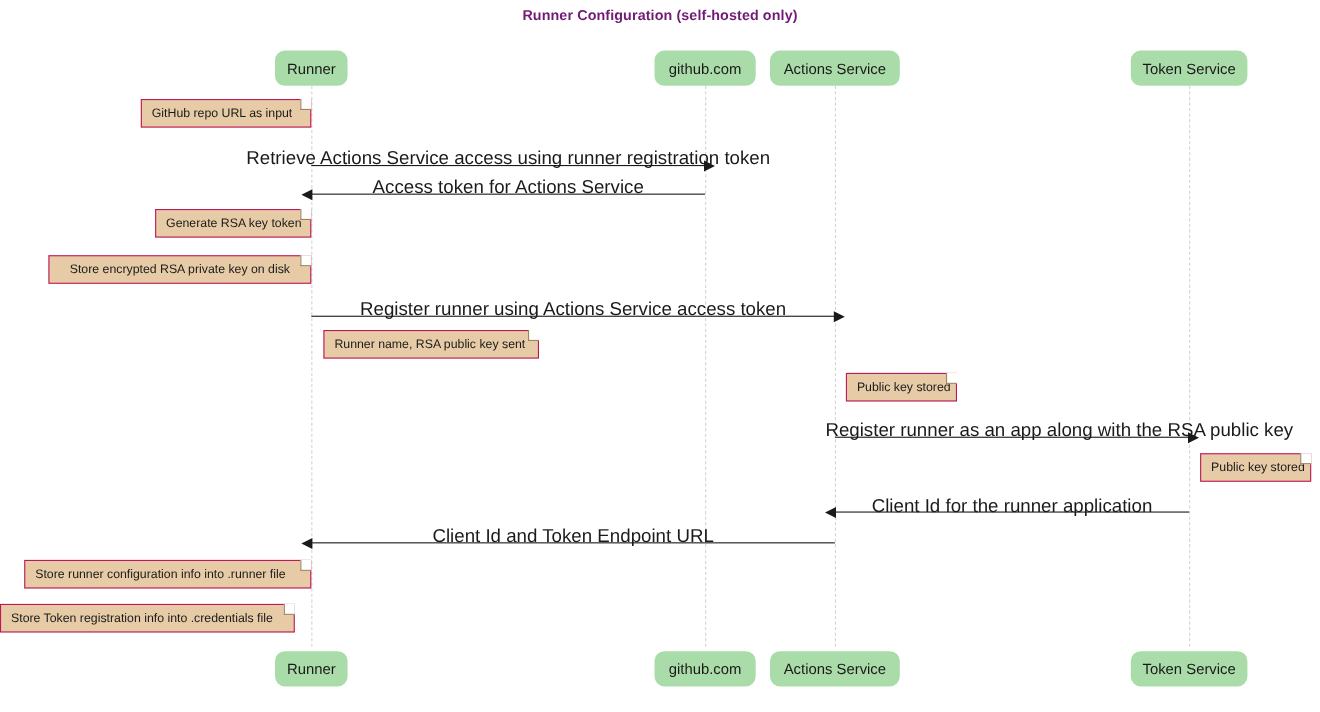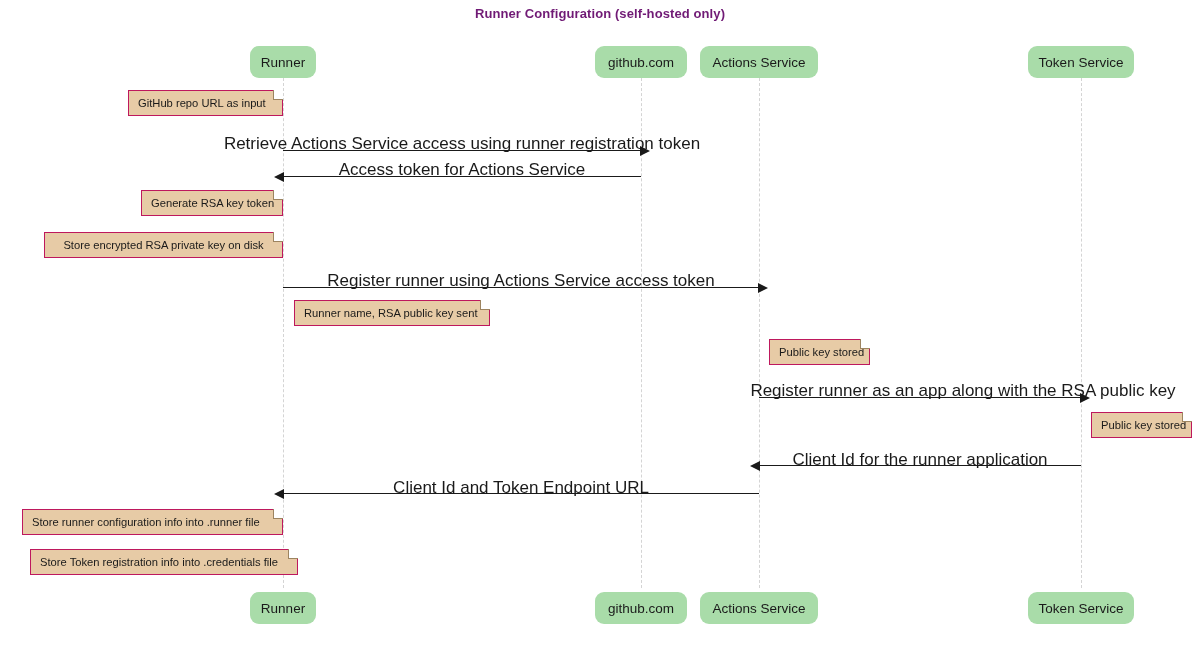--- a/index.html
+++ b/index.html
@@ -170,21 +170,21 @@
         <span class="fold"></span>
       </div>
       <div class="note" style="left: 1091px; top: 412px; width: 101px;">
         <span>Public key stored</span>
         <span class="fold"></span>
       </div>
       <div class="note" style="left: 22px; top: 509px; width: 261px;">
         <span>Store runner configuration info into .runner file</span>
         <span class="fold"></span>
       </div>
-      <div class="note" style="left: 30px; top: 549px; width: 268px;">
+      <div class="note" style="left: 0; top: 549px; width: 268px;">
         <span>Store Token registration info into .credentials file</span>
         <span class="fold"></span>
       </div>
     </div>
   <div id="participants-top">
       <div class="participant" style="left: 250px; top: 46px; width: 66px;">
         <span>Runner</span>
       </div>
       <div class="participant" style="left: 595px; top: 46px; width: 92px;">
         <span>github.com</span>

